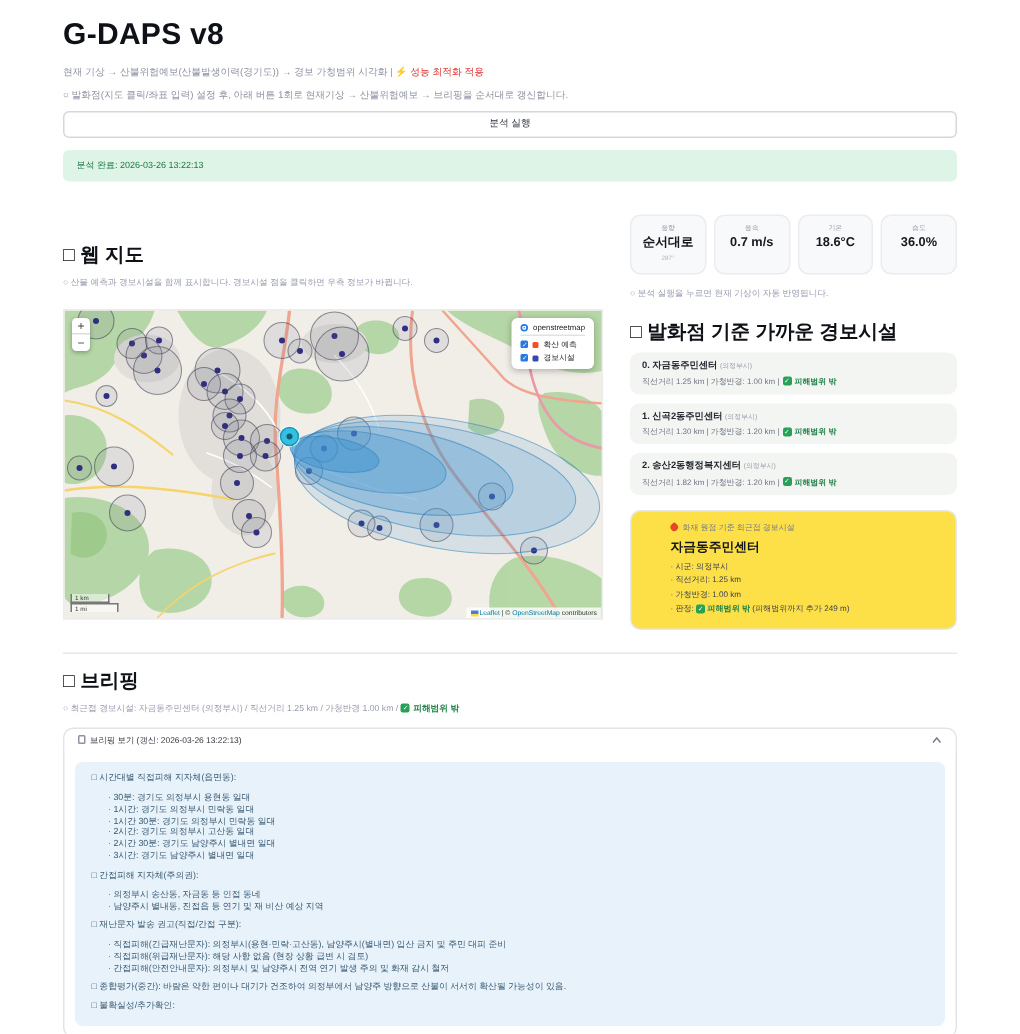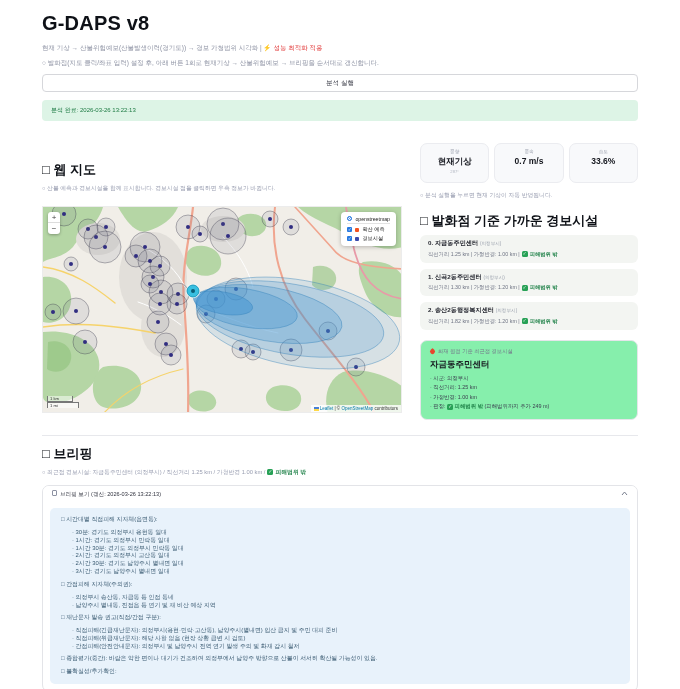--- a/index.html
+++ b/index.html
@@ -63,21 +63,21 @@
 
   
   .fac-item { background:#f3f5f2; border-radius:6px; padding:4px 8px 5px; margin-bottom:6px; cursor:pointer; }
   .fac-name { font-size:6.2px; font-weight:700; color:#23252e; }
   .fac-city { font-size:4.6px; color:#9aa0ad; font-weight:400; }
   .fac-meta { font-size:5.3px; color:#6f7484; margin-top:2.5px; display:flex; align-items:center; gap:2px; }
   .okchk { display:inline-block; width:6px; height:6px; background:#27a156; border-radius:1.5px;
     color:#fff; font-size:4.6px; line-height:6px; text-align:center; flex:none; }
   .okTxt { color:#1d8047; font-weight:700; }
 
-  .near-card { border:1px solid #e5e6ea; border-radius:7px; background:#86efac; padding:7px 9px; margin-top:10px; }
+  .near-card { border:1px solid #e5e6ea; border-radius:7px; background:#fde047; padding:7px 26px; margin-top:10px; }
   .near-head { font-size:5.3px; color:#74798a; display:flex; align-items:center; gap:3px; }
   .fire-dot { width:5px; height:5px; border-radius:1px 50% 50% 50%; background:#e8442e; transform:rotate(45deg); flex:none; }
   .near-name { font-size:8.5px; font-weight:700; color:#15171e; margin:4px 0 3px; }
   .near-row { font-size:5.4px; color:#3c4150; line-height:9.5px; }
   .near-row b { font-weight:700; }
 
   .divider { border:none; border-top:1px solid #e7e8ec; margin:15px 0 9px; }
 
   
   .brief-cap { margin:2px 0 8px; display:flex; align-items:center; gap:2px; font-size:5.8px; color:#989db0; }
@@ -274,31 +274,36 @@
         <div class="attrib">
           <span class="flag"></span><span class="lnk">Leaflet</span><span> | © </span><span class="lnk">OpenStreetMap</span><span> contributors</span>
         </div>
       </div>
     </div>
 
     <div class="col-right">
       <div class="w-cards" id="weather-cards">
           <div class="w-card">
             <div class="w-label">풍향</div>
-            <div class="w-value">현재기상</div>
+            <div class="w-value">순서대로</div>
             <div class="w-sub">287°</div>
           </div>
           <div class="w-card">
             <div class="w-label">풍속</div>
             <div class="w-value">0.7 m/s</div>
             <div class="w-sub"></div>
           </div>
           <div class="w-card">
+            <div class="w-label">기온</div>
+            <div class="w-value">18.6°C</div>
+            <div class="w-sub"></div>
+          </div>
+          <div class="w-card">
             <div class="w-label">습도</div>
-            <div class="w-value">33.6%</div>
+            <div class="w-value">36.0%</div>
             <div class="w-sub"></div>
           </div>
         </div>
       <div class="caption w-caption">○ 분석 실행을 누르면 현재 기상이 자동 반영됩니다.</div>
 
       <div class="sec-title">□ 발화점 기준 가까운 경보시설</div>
       <div id="facility-list">
           <div class="fac-item">
             <div class="fac-name"><span>0. 자금동주민센터</span> <span class="fac-city">(의정부시)</span></div>
             <div class="fac-meta">

